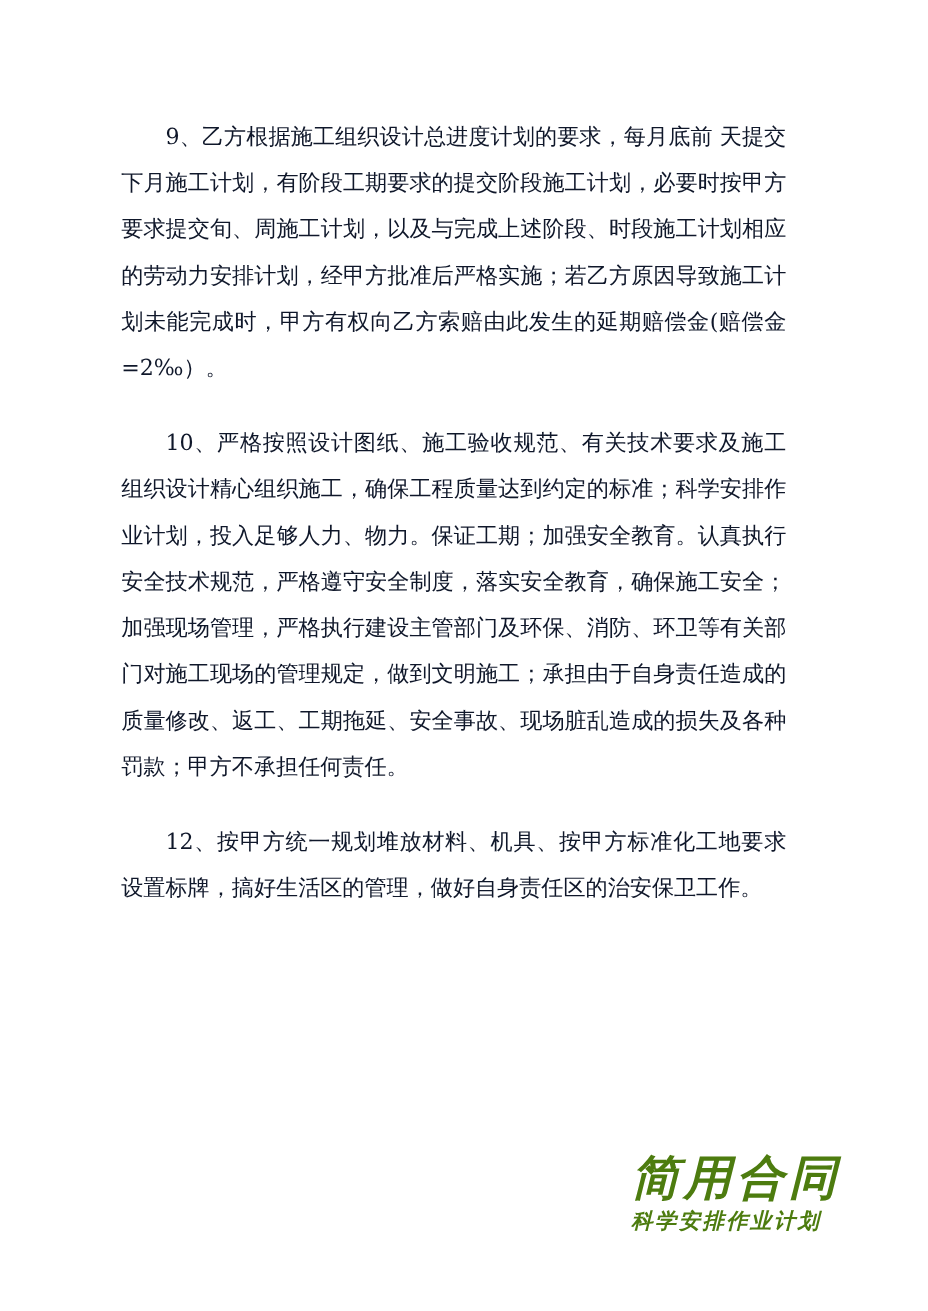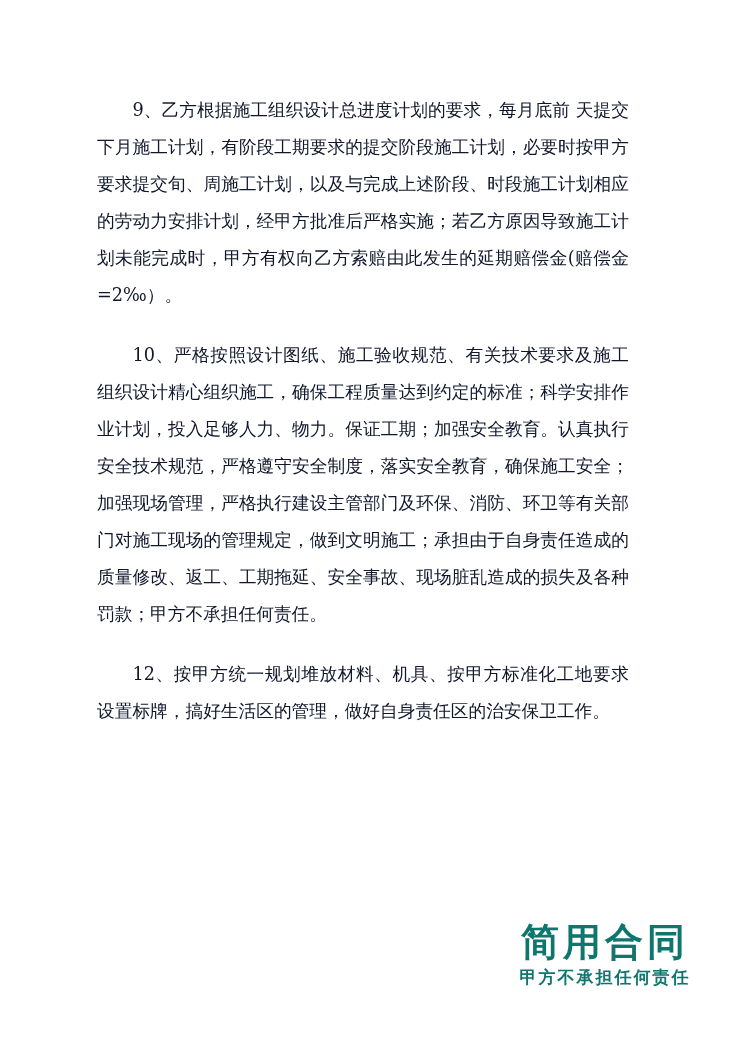--- a/index.html
+++ b/index.html
@@ -5,32 +5,32 @@
   html, body { margin: 0; padding: 0; background: #ffffff; }
   body { width: 742px; height: 1049px; position: relative; overflow: hidden; }
   .page { position: absolute; left: 0; top: 0; width: 742px; height: 1049px; background: #ffffff; }
   .content {
     position: absolute; left: 97px; top: 92px; width: 532px;
     font-family: "DejaVu Serif", "Liberation Serif", serif;
     font-size: 17.7px; line-height: 37px; color: #0f172a;
     text-align: justify; text-justify: inter-character;
   }
   .para { margin: 0 0 23px 0; text-indent: 35.4px; word-break: break-all; }
-  .watermark { position: absolute; left: 505px; top: 920px; width: 200px; text-align: center;
-    font-family: "DejaVu Sans", "Liberation Sans", sans-serif; color: #0f766e; }
+  .watermark { position: absolute; left: 505px; top: 920px; width: 200px; text-align: left;
+    font-family: "DejaVu Sans", "Liberation Sans", sans-serif; color: #4d7c0f; font-style: italic; }
   .wm-title { font-size: 38px; font-weight: bold; letter-spacing: 4px; line-height: 44px; }
   .wm-sub { font-size: 17px; font-weight: bold; letter-spacing: 2px; line-height: 26px; }
 </style>
 </head>
 <body>
 
 <div class="page">
   <div class="content">
     <p class="para">9、乙方根据施工组织设计总进度计划的要求，每月底前 天提交下月施工计划，有阶段工期要求的提交阶段施工计划，必要时按甲方要求提交旬、周施工计划，以及与完成上述阶段、时段施工计划相应的劳动力安排计划，经甲方批准后严格实施；若乙方原因导致施工计划未能完成时，甲方有权向乙方索赔由此发生的延期赔偿金(赔偿金=2‰）。</p>
     <p class="para">10、严格按照设计图纸、施工验收规范、有关技术要求及施工组织设计精心组织施工，确保工程质量达到约定的标准；科学安排作业计划，投入足够人力、物力。保证工期；加强安全教育。认真执行安全技术规范，严格遵守安全制度，落实安全教育，确保施工安全；加强现场管理，严格执行建设主管部门及环保、消防、环卫等有关部门对施工现场的管理规定，做到文明施工；承担由于自身责任造成的质量修改、返工、工期拖延、安全事故、现场脏乱造成的损失及各种罚款；甲方不承担任何责任。</p>
     <p class="para">12、按甲方统一规划堆放材料、机具、按甲方标准化工地要求设置标牌，搞好生活区的管理，做好自身责任区的治安保卫工作。</p>
   </div>
 
   <div class="watermark">
     <div class="wm-title">简用合同</div>
-    <div class="wm-sub">甲方不承担任何责任</div>
+    <div class="wm-sub">科学安排作业计划</div>
   </div>
 </div>
 
 </body></html>

